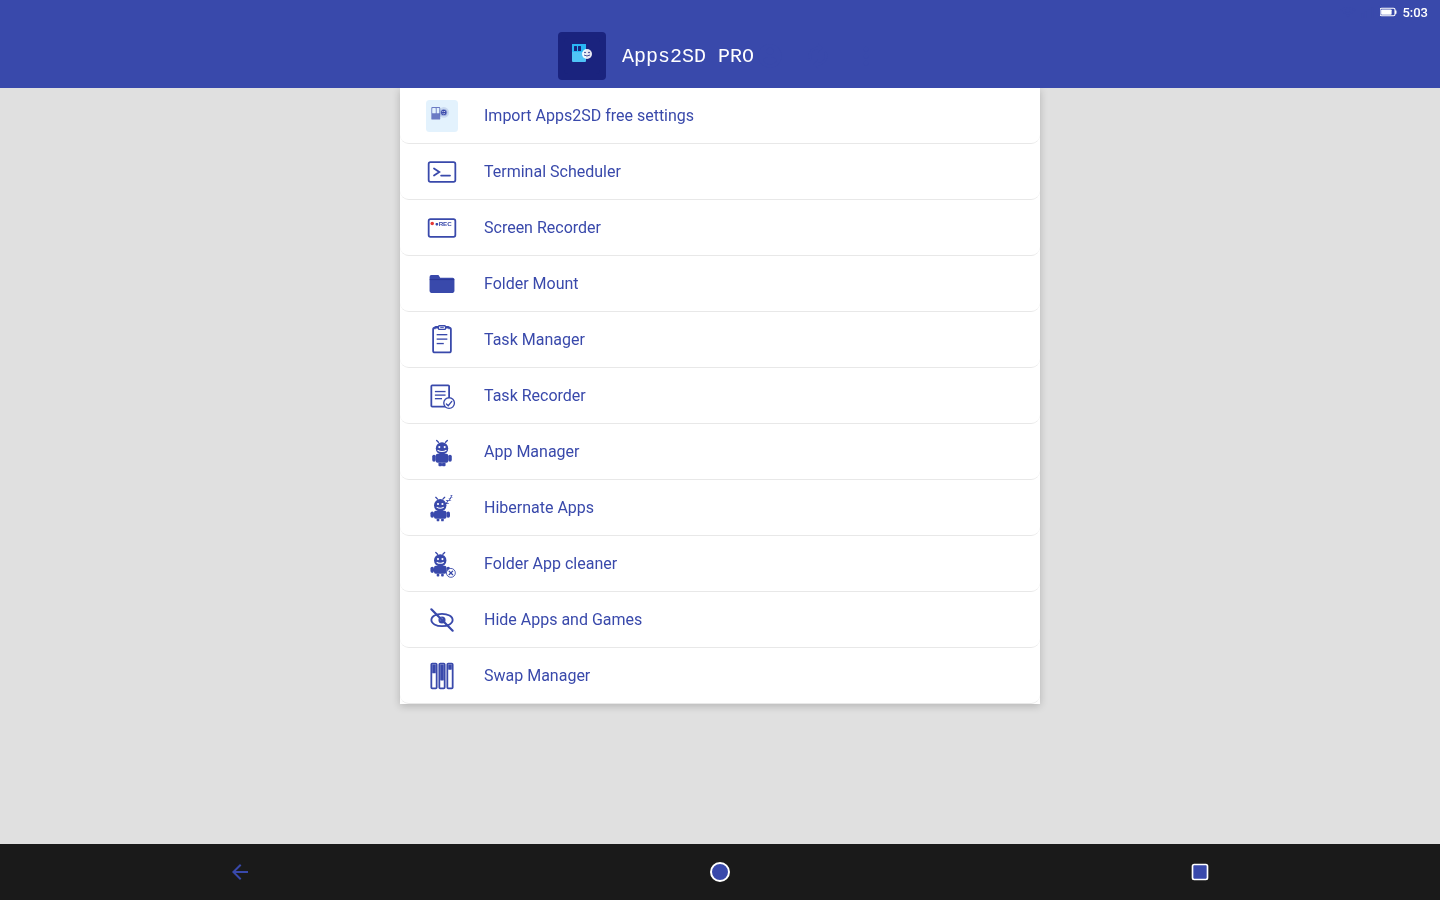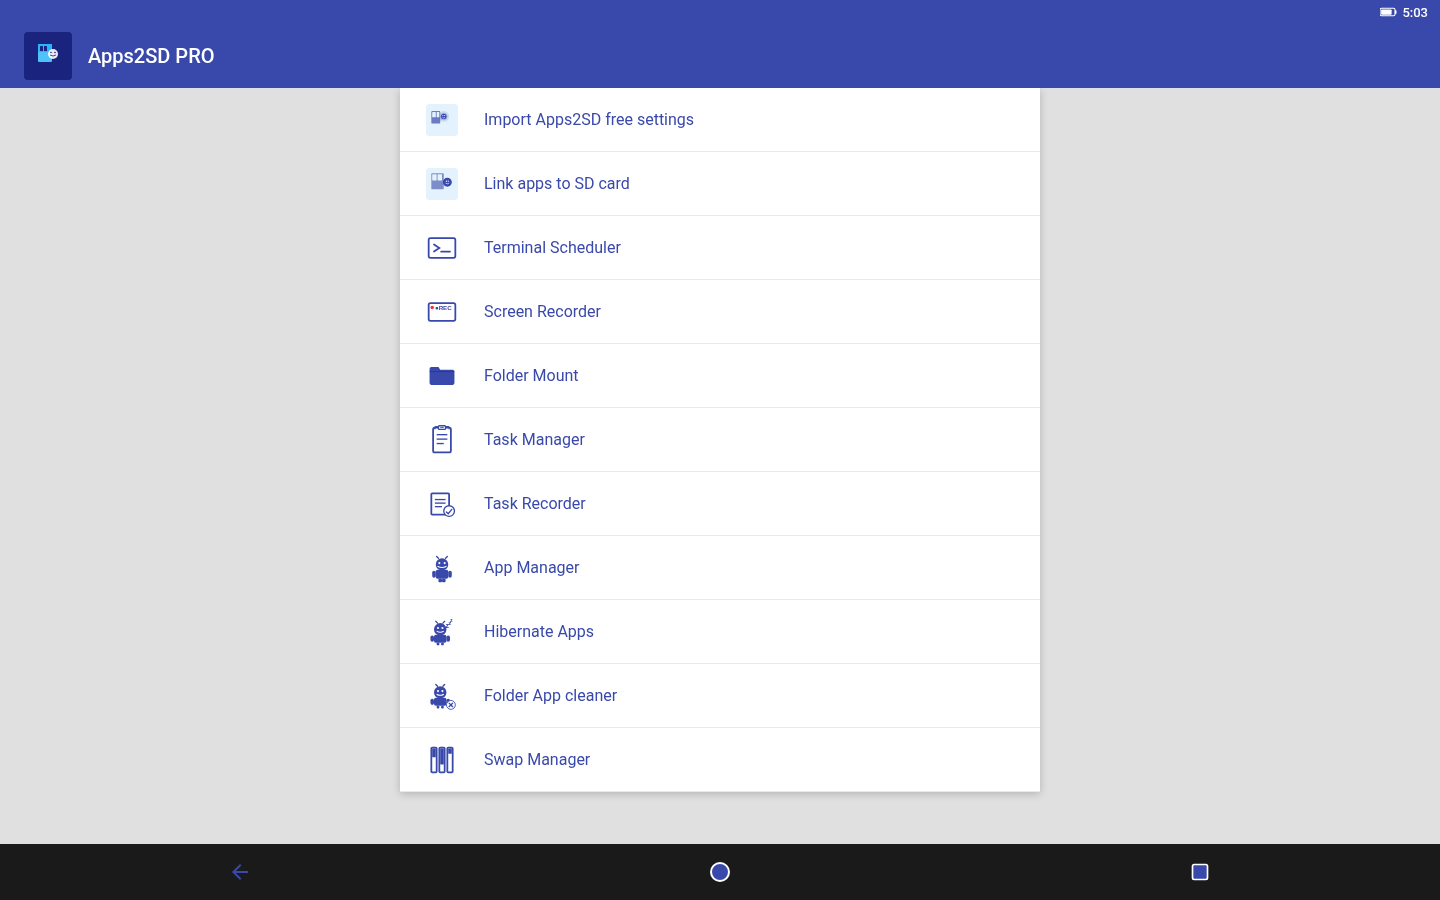--- a/index.html
+++ b/index.html
@@ -31,21 +31,22 @@
       font-size: 12px;
     }
 
     
     .app-bar {
       background: #3949ab;
       height: 64px;
       display: flex;
       align-items: center;
       padding: 0 24px;
-      justify-content: space-between;
+      justify-content: center;
+      font-family: Liberation Mono, monospace;
     }
     .app-bar-left {
       display: flex;
       align-items: center;
       gap: 16px;
     }
     .app-icon {
       width: 48px;
       height: 48px;
       background: #1a237e;
@@ -92,24 +93,25 @@
       width: 640px;
       margin-top: 0;
       box-shadow: 0 2px 8px rgba(0,0,0,0.2);
       overflow-y: auto;
       max-height: 790px;
     }
     .menu-item {
       display: flex;
       align-items: center;
       padding: 0 24px;
-      height: 64px;
+      height: 56px;
       border-bottom: 1px solid #e8e8e8;
       cursor: pointer;
       gap: 24px;
+      border-radius: 9px;
     }
     .menu-item-icon {
       width: 36px;
       height: 36px;
       display: flex;
       align-items: center;
       justify-content: center;
       flex-shrink: 0;
     }
     .menu-item-text {
@@ -221,35 +223,20 @@
           <rect x="12" y="9" width="3" height="6" rx="0.5" fill="#e3f2fd"></rect>
           <circle cx="20" cy="14" r="3" fill="#3949ab"></circle>
           <circle cx="19" cy="13" r="0.6" fill="white"></circle>
           <circle cx="21" cy="13" r="0.6" fill="white"></circle>
           <path d="M18.5 15 Q20 16.5 21.5 15" stroke="white" stroke-width="0.7" fill="none"></path>
         </svg>
       </div>
       <span class="menu-item-text">Import Apps2SD free settings</span>
     </div>
 
-    <div class="menu-item">
-      <div class="menu-item-icon">
-        <svg width="32" height="32" viewBox="0 0 36 36">
-          <rect width="36" height="36" rx="4" fill="#e3f2fd"></rect>
-          <rect x="6" y="6" width="14" height="18" rx="1" fill="#3949ab" opacity="0.6"></rect>
-          <rect x="7" y="7" width="5" height="7" rx="0.5" fill="#e3f2fd"></rect>
-          <rect x="13" y="7" width="5" height="7" rx="0.5" fill="#e3f2fd"></rect>
-          <circle cx="24" cy="16" r="5" fill="#3949ab"></circle>
-          <circle cx="23" cy="14.8" r="0.7" fill="white"></circle>
-          <circle cx="25" cy="14.8" r="0.7" fill="white"></circle>
-          <path d="M22 17 Q24 18.5 26 17" stroke="white" stroke-width="0.7" fill="none"></path>
-        </svg>
-      </div>
-      <span class="menu-item-text">Link apps to SD card</span>
-    </div>
 
     <div class="menu-item">
       <div class="menu-item-icon">
         <svg width="32" height="32" viewBox="0 0 36 36">
           <rect width="36" height="36" rx="2" fill="none"></rect>
           <rect x="3" y="7" width="30" height="22" rx="2" fill="none" stroke="#3949ab" stroke-width="2"></rect>
           <path d="M9 14 L15 18 L9 22" stroke="#3949ab" stroke-width="2" fill="none" stroke-linecap="round"></path>
           <line x1="17" y1="22" x2="27" y2="22" stroke="#3949ab" stroke-width="2" stroke-linecap="round"></line>
         </svg>
       </div>
@@ -368,20 +355,32 @@
           <rect x="12" y="29" width="3" height="3" rx="1" fill="#3949ab"></rect>
           <rect x="17" y="29" width="3" height="3" rx="1" fill="#3949ab"></rect>
 
           <circle cx="28" cy="28" r="5" fill="white" stroke="#3949ab" stroke-width="1"></circle>
           <path d="M26 26 L30 30 M30 26 L26 30" stroke="#3949ab" stroke-width="1.5" stroke-linecap="round"></path>
         </svg>
       </div>
       <span class="menu-item-text">Folder App cleaner</span>
     </div>
 
+    <div class="menu-item">
+      <div class="menu-item-icon">
+        <svg width="32" height="32" viewBox="0 0 36 36">
+
+          <ellipse cx="18" cy="18" rx="12" ry="7" fill="none" stroke="#3949ab" stroke-width="2"></ellipse>
+          <circle cx="18" cy="18" r="4" fill="#3949ab"></circle>
+          <circle cx="17" cy="17" r="1.5" fill="white"></circle>
+          <line x1="6" y1="6" x2="30" y2="30" stroke="#3949ab" stroke-width="2.5" stroke-linecap="round"></line>
+        </svg>
+      </div>
+      <span class="menu-item-text">Hide Apps and Games</span>
+    </div>
 
     <div class="menu-item">
       <div class="menu-item-icon">
         <svg width="32" height="32" viewBox="0 0 36 36">
 
           <rect x="6" y="4" width="6" height="28" rx="1" fill="none" stroke="#3949ab" stroke-width="2"></rect>
           <rect x="15" y="4" width="6" height="28" rx="1" fill="none" stroke="#3949ab" stroke-width="2"></rect>
           <rect x="24" y="4" width="6" height="28" rx="1" fill="none" stroke="#3949ab" stroke-width="2"></rect>
           <rect x="7" y="5" width="4" height="10" rx="0.5" fill="#3949ab"></rect>
           <rect x="16" y="5" width="4" height="18" rx="0.5" fill="#3949ab"></rect>

